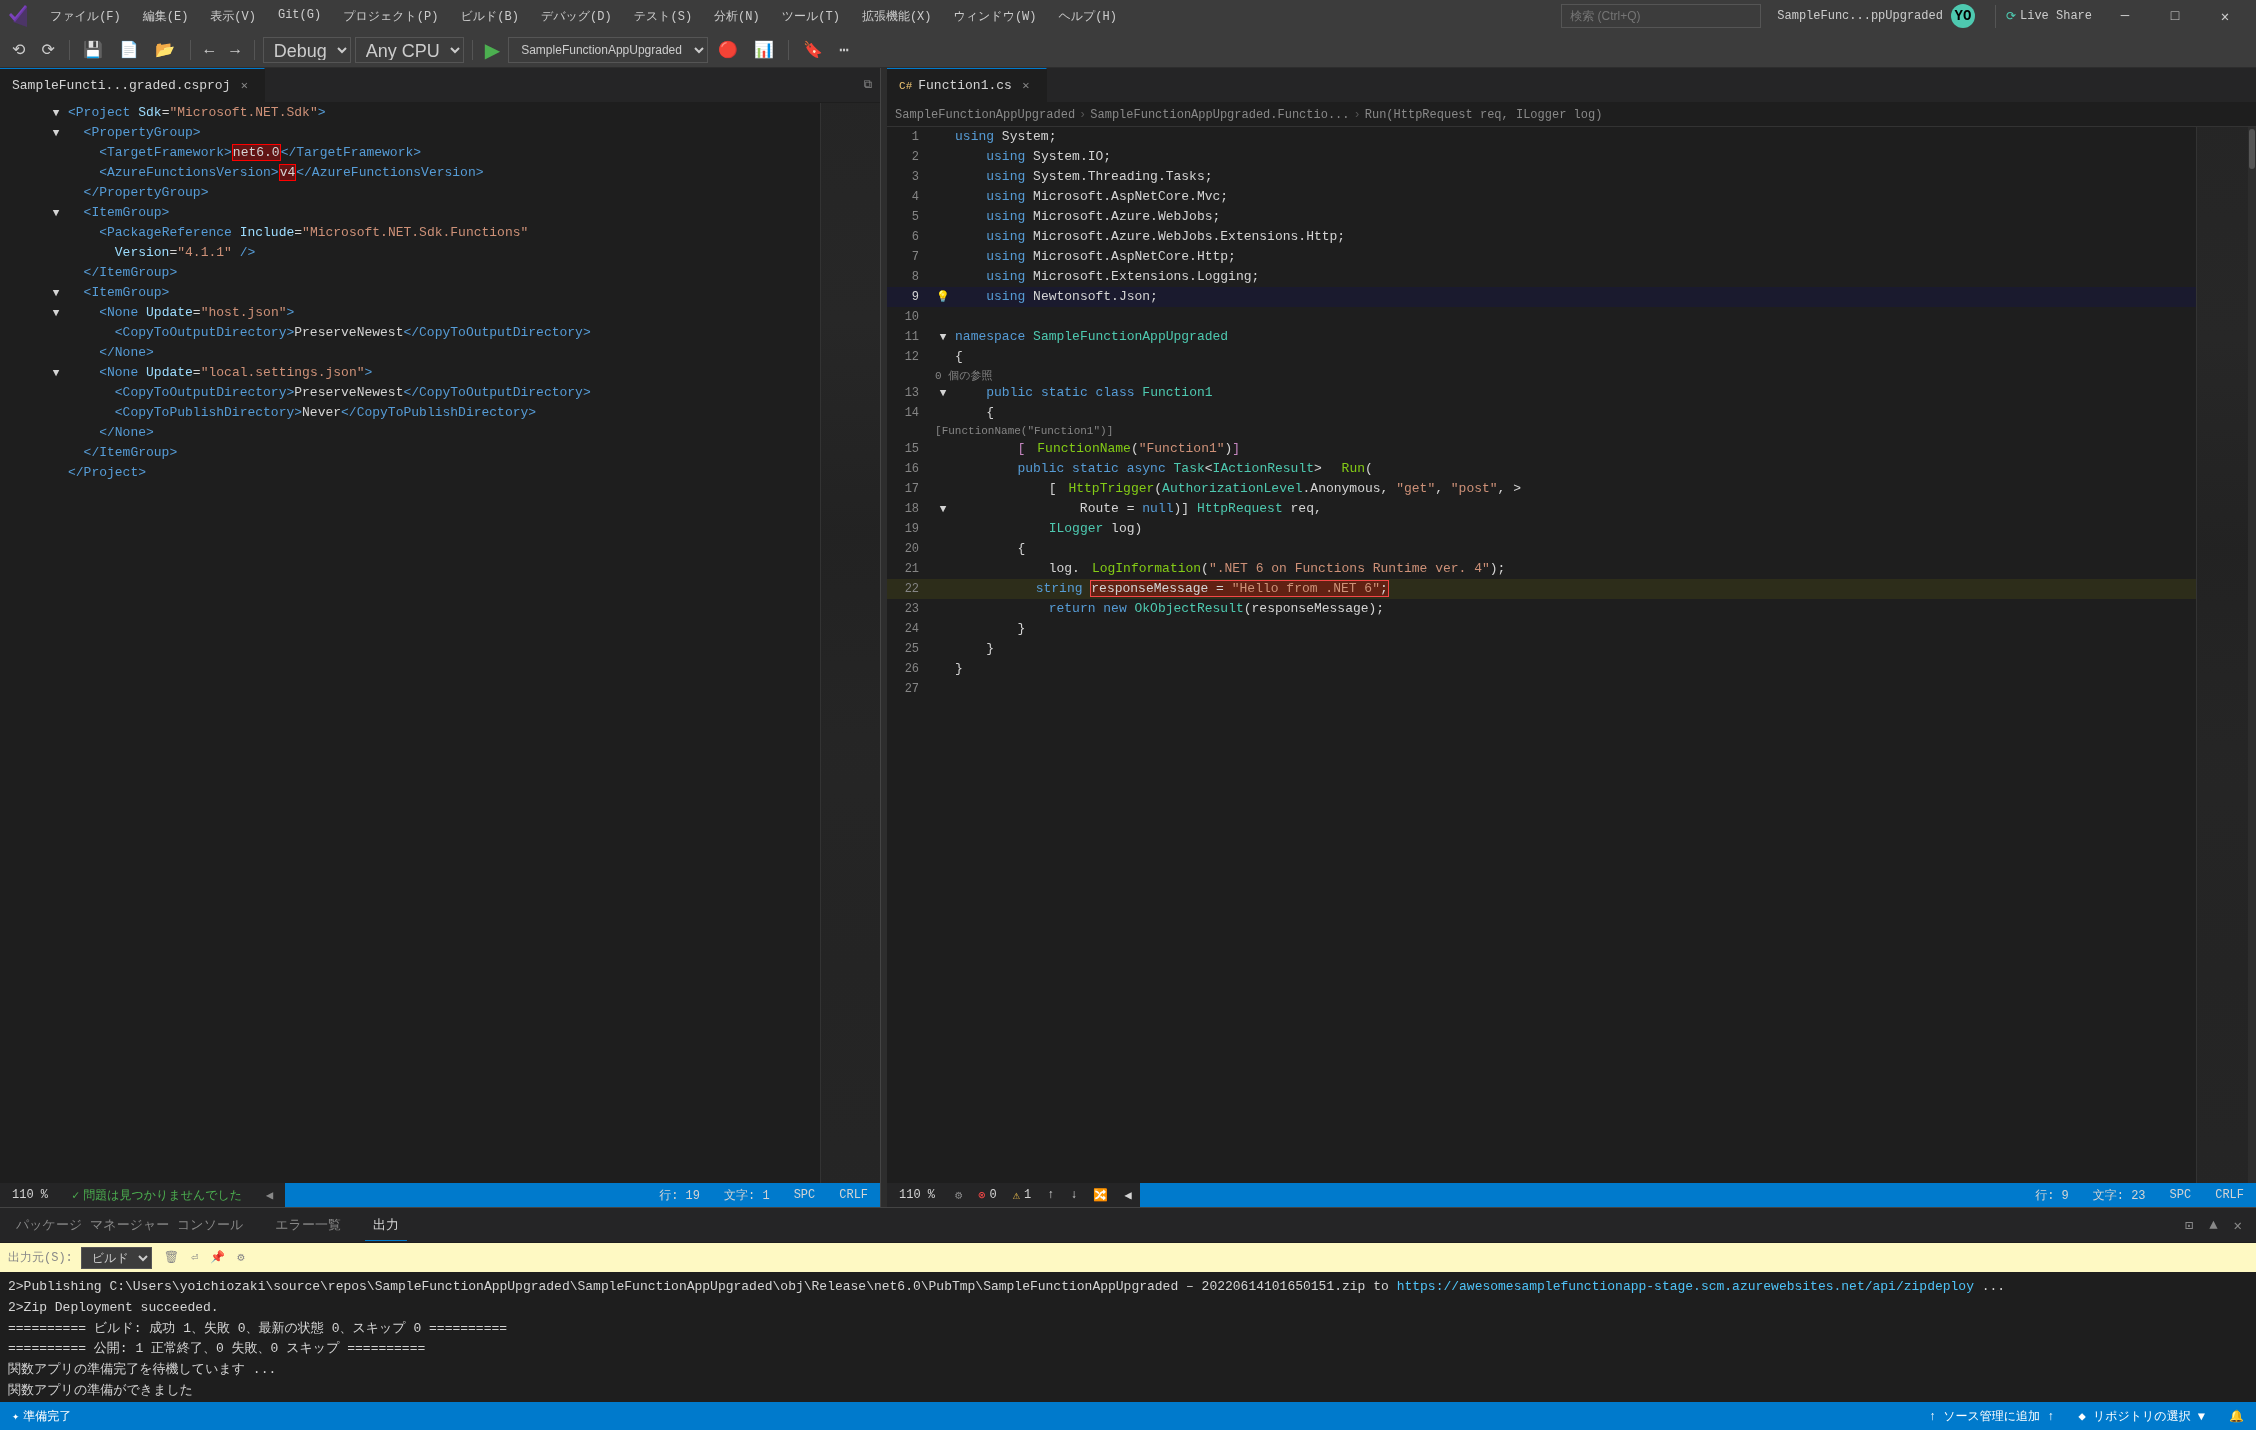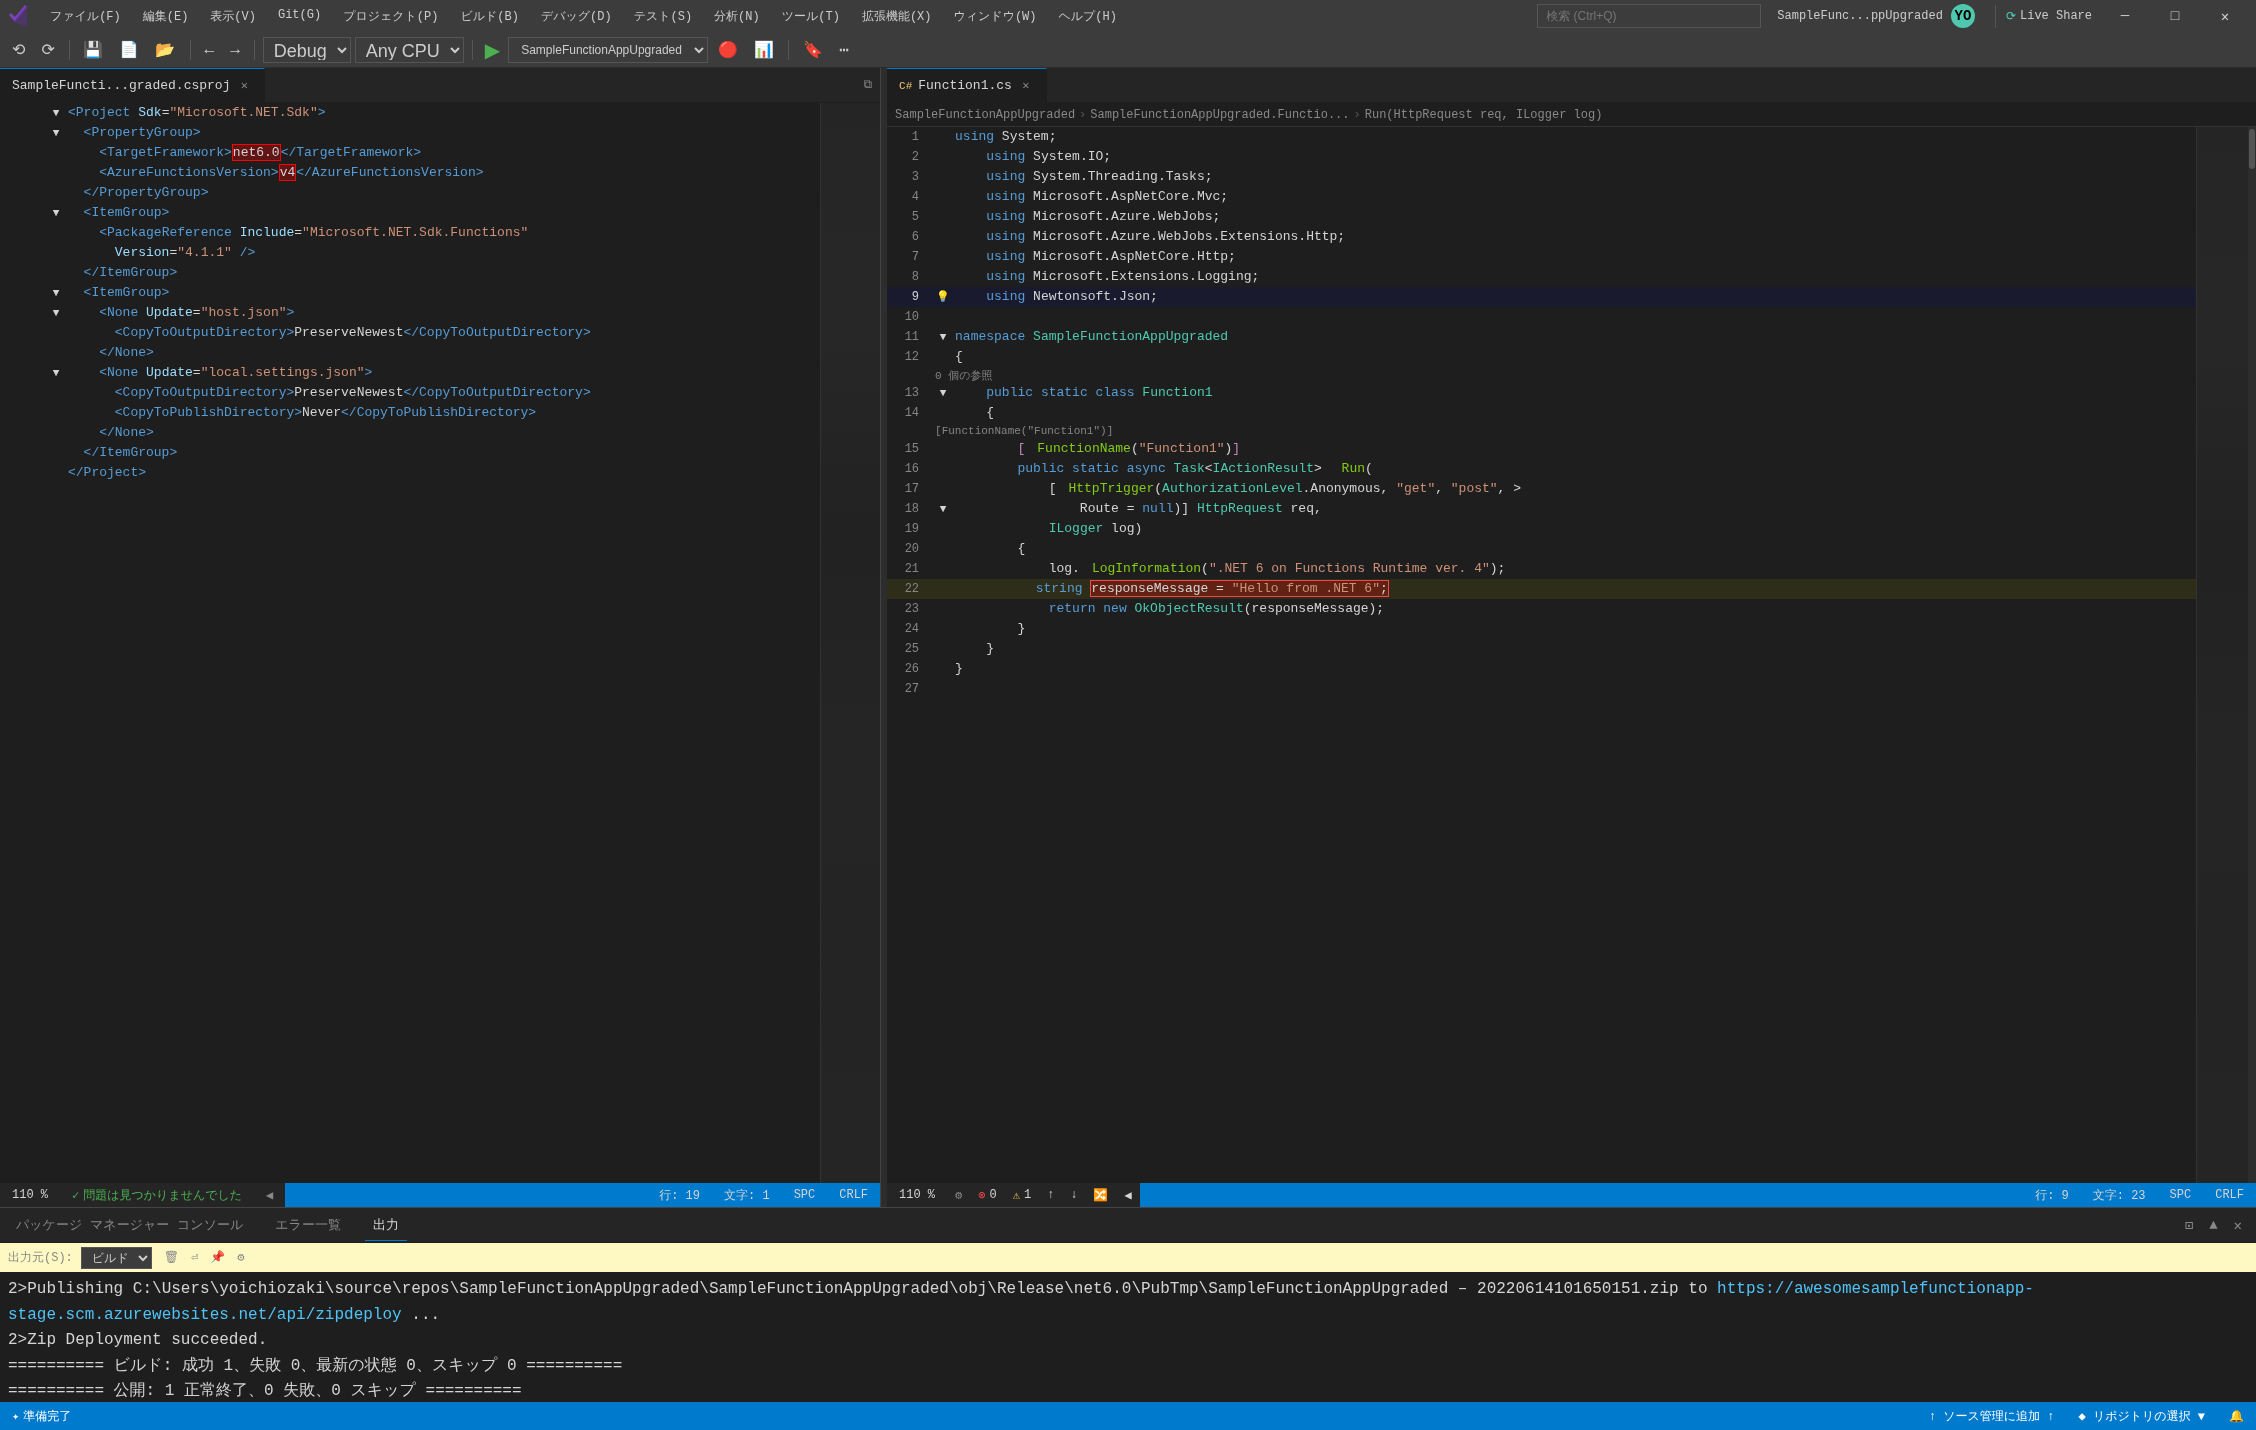--- a/index.html
+++ b/index.html
@@ -39,21 +39,21 @@
       color: #cccccc;
       font-size: 12px;
       cursor: pointer;
     }
     .title-bar-search {
       background: #3c3c3c;
       border: 1px solid #555;
       color: #ccc;
       padding: 2px 8px;
       font-size: 12px;
-      width: 224px;
+      width: 200px;
       height: 24px;
       margin-right: 8px;
     }
     .title-bar-user {
       width: 24px;
       height: 24px;
       border-radius: 50%;
       background: #4ec9b0;
       display: flex;
       align-items: center;
@@ -328,21 +328,21 @@
       color: #ccc;
       padding: 2px 6px;
       font-size: 12px;
       height: 22px;
     }
 
     .output-content {
       flex: 1;
       overflow-y: auto;
       padding: 4px 8px;
-      font-size: 16px;
+      font-size: 13px;
       color: #d4d4d4;
       line-height: 1.6;
     }
     .output-line { display: block; }
     .output-link { color: #4fc3f7; cursor: pointer; }
 
     
     .status-bar {
       height: 28px;
       background: #007acc;

